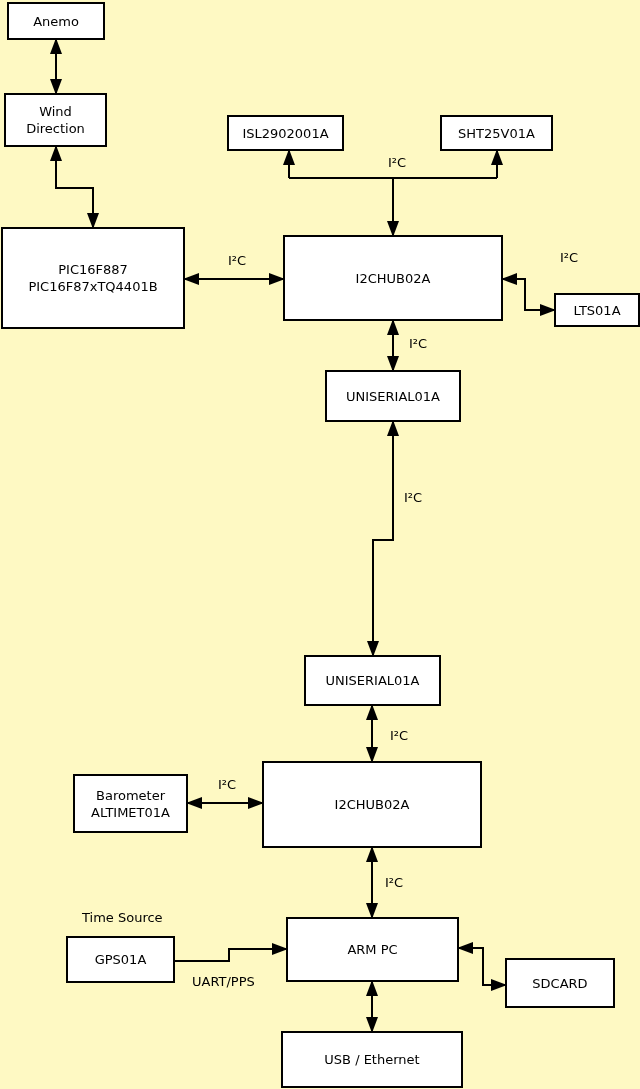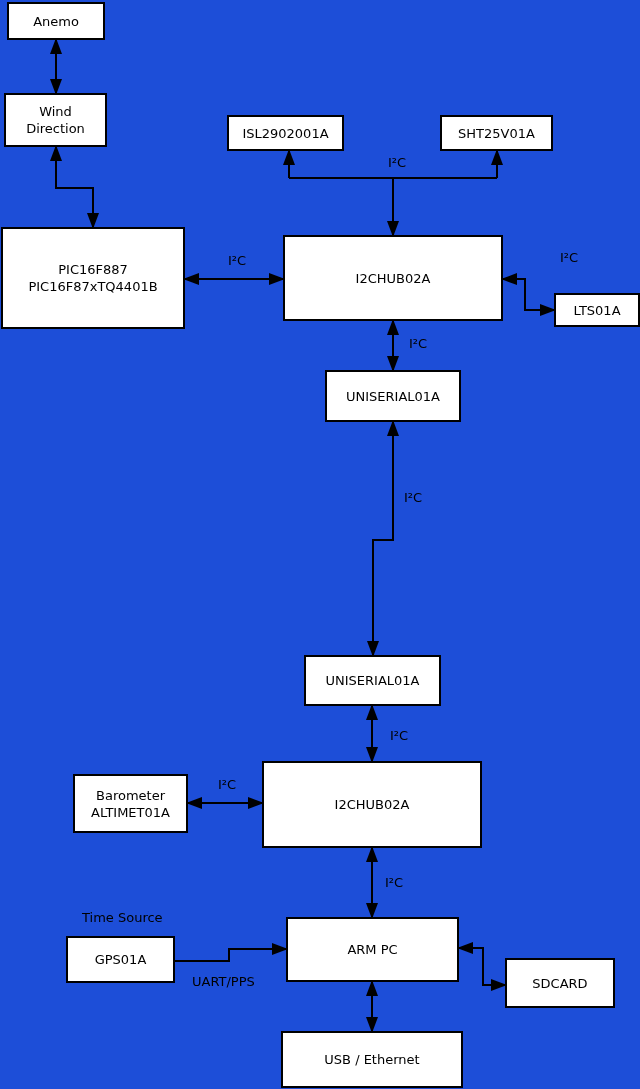--- a/index.html
+++ b/index.html
@@ -4,21 +4,21 @@
 <style>
   html, body {
     margin: 0;
     padding: 0;
     background: #ffffff;
   }
   #stage {
     position: relative;
     width: 640px;
     height: 1089px;
-    background: #1d4ed8;
+    background: #fef9c3;
     font-family: "DejaVu Sans", "Liberation Sans", sans-serif;
   }
   svg text {
     font-family: "DejaVu Sans", "Liberation Sans", sans-serif;
     font-size: 13px;
     fill: #000000;
   }
 </style>
 </head>
 <body>

